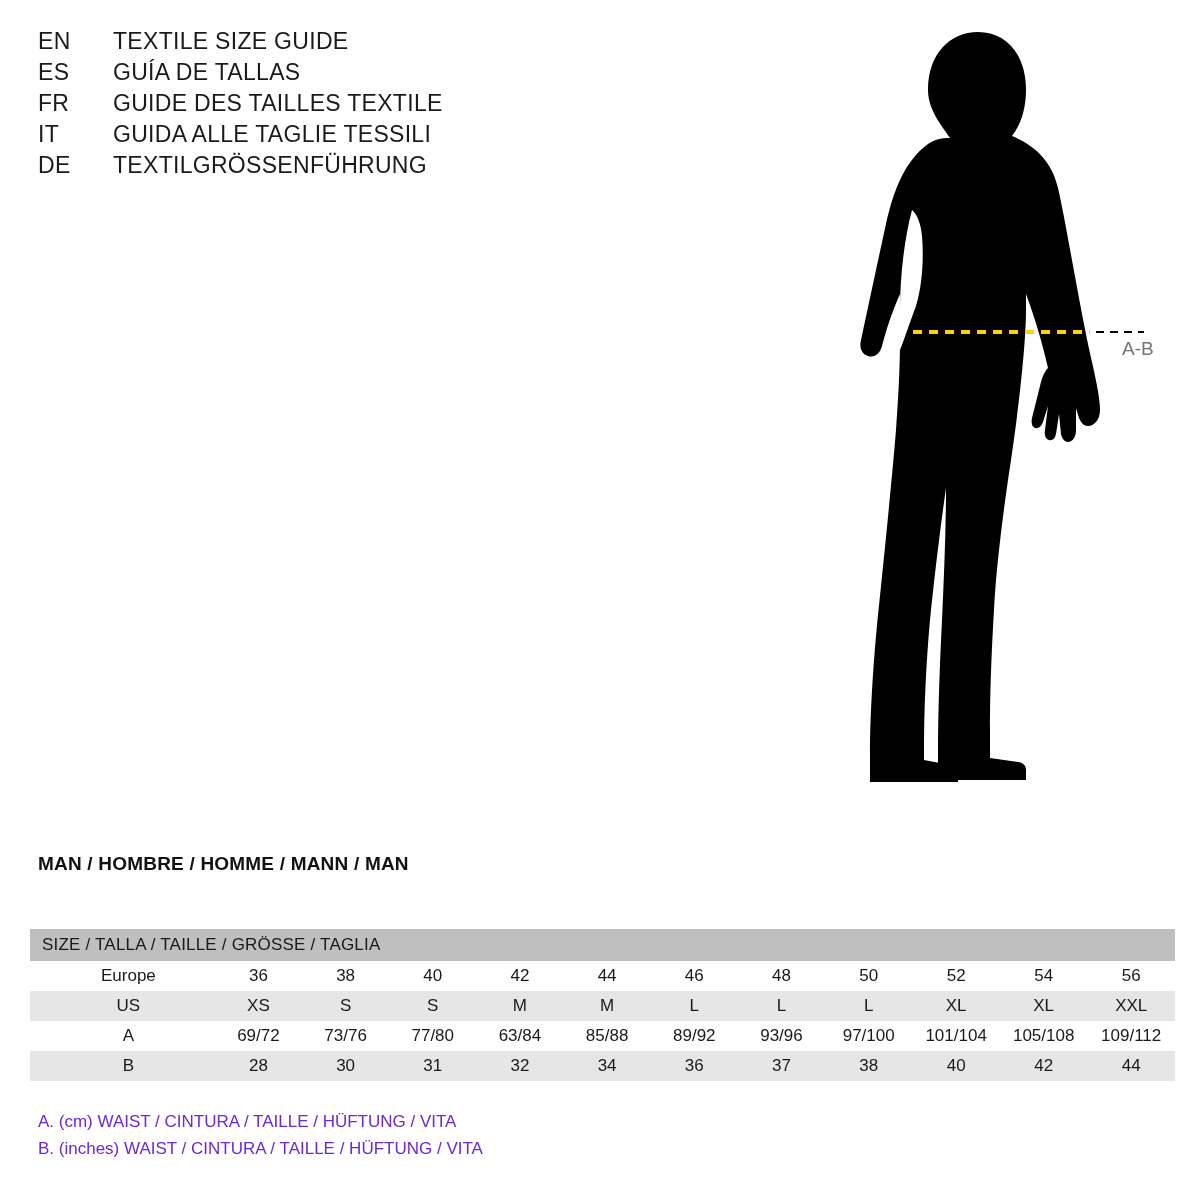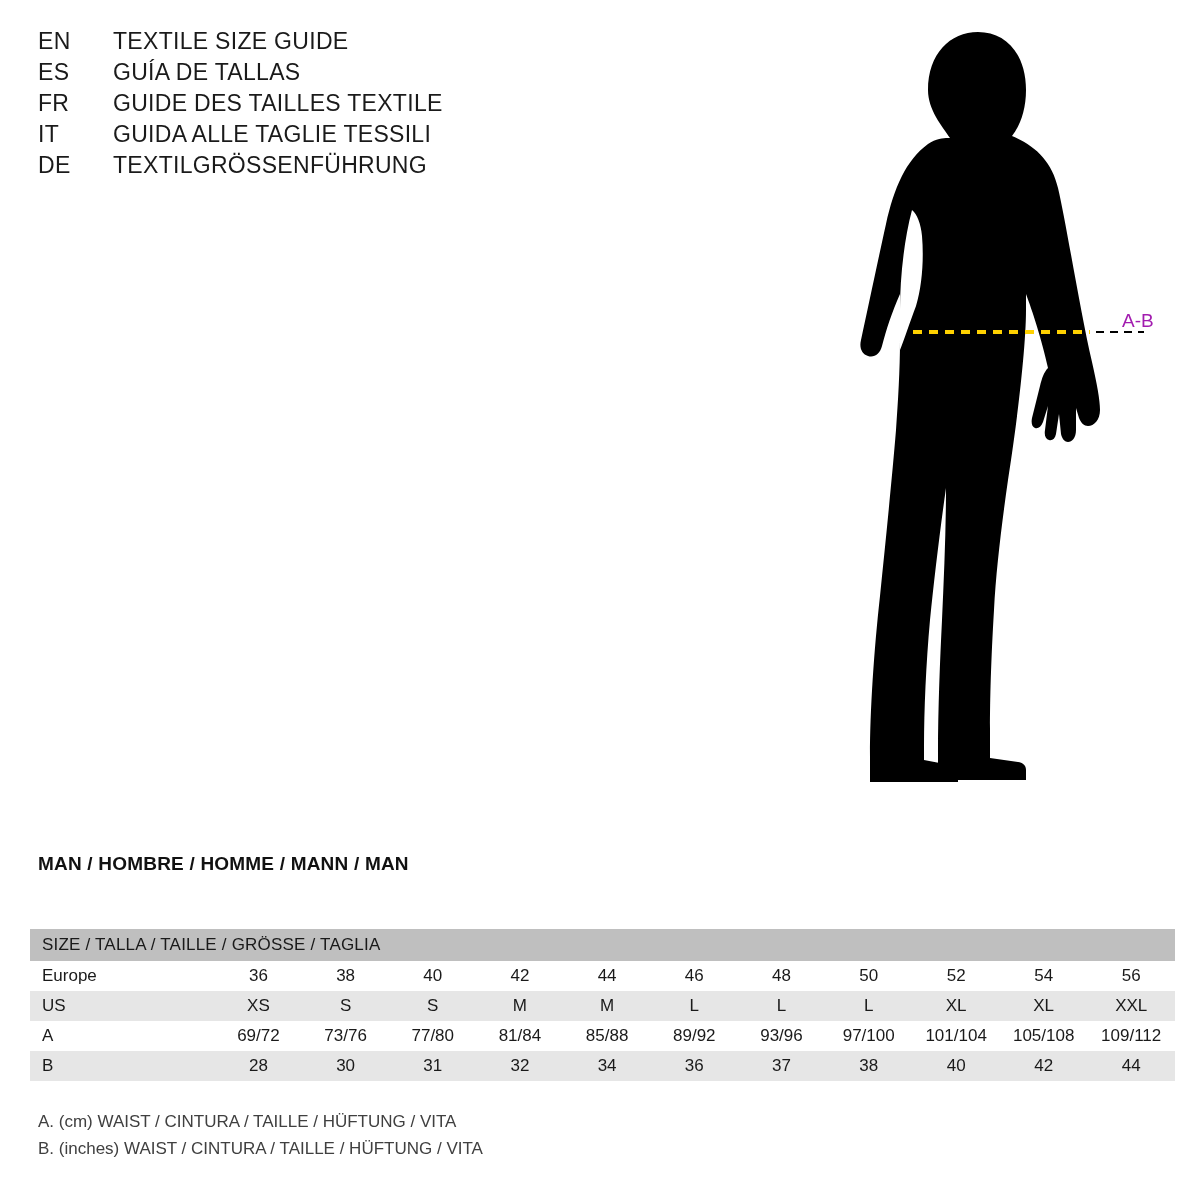--- a/index.html
+++ b/index.html
@@ -58,23 +58,23 @@
     height: 800px;
   }
   #figure-svg {
     position: absolute;
     left: 0;
     top: 0;
   }
   #ab-label {
     position: absolute;
     left: 322px;
-    top: 300px;
+    top: 328px;
     font-size: 19px;
-    color: #a21caf;
+    color: #737373;
     font-family: "Liberation Sans", sans-serif;
   }
 
   
   #section-label {
     position: absolute;
     left: 38px;
     top: 853px;
     font-size: 19px;
     font-weight: bold;
@@ -106,33 +106,33 @@
     background: #bfbfbf;
     text-align: left;
     padding-left: 12px;
     font-size: 17px;
     letter-spacing: 0.2px;
     height: 32px;
   }
   #size-table tbody tr.band-light td { background: #ffffff; }
   #size-table tbody tr.band-grey td { background: #e6e6e6; }
   #size-table td.row-label {
-    text-align: left;
+    text-align: center;
     padding-left: 12px;
     width: 175px;
   }
   #size-table td.val { width: 88px; }
 
   
   #footnotes {
     position: absolute;
     left: 38px;
     top: 1108px;
     font-size: 17px;
-    color: #404040;
+    color: #6d28d9;
     line-height: 27px;
   }
   .footnote { white-space: nowrap; }
 </style>
 </head>
 <body>
 
 <div id="header">
   <div class="lang-row">
     <span class="lang-code">EN</span>
@@ -266,21 +266,21 @@
       <td class="val">L</td>
       <td class="val">XL</td>
       <td class="val">XL</td>
       <td class="val">XXL</td>
     </tr>
     <tr class="band-light">
       <td class="row-label">A</td>
       <td class="val">69/72</td>
       <td class="val">73/76</td>
       <td class="val">77/80</td>
-      <td class="val">81/84</td>
+      <td class="val">63/84</td>
       <td class="val">85/88</td>
       <td class="val">89/92</td>
       <td class="val">93/96</td>
       <td class="val">97/100</td>
       <td class="val">101/104</td>
       <td class="val">105/108</td>
       <td class="val">109/112</td>
     </tr>
     <tr class="band-grey">
       <td class="row-label">B</td>

